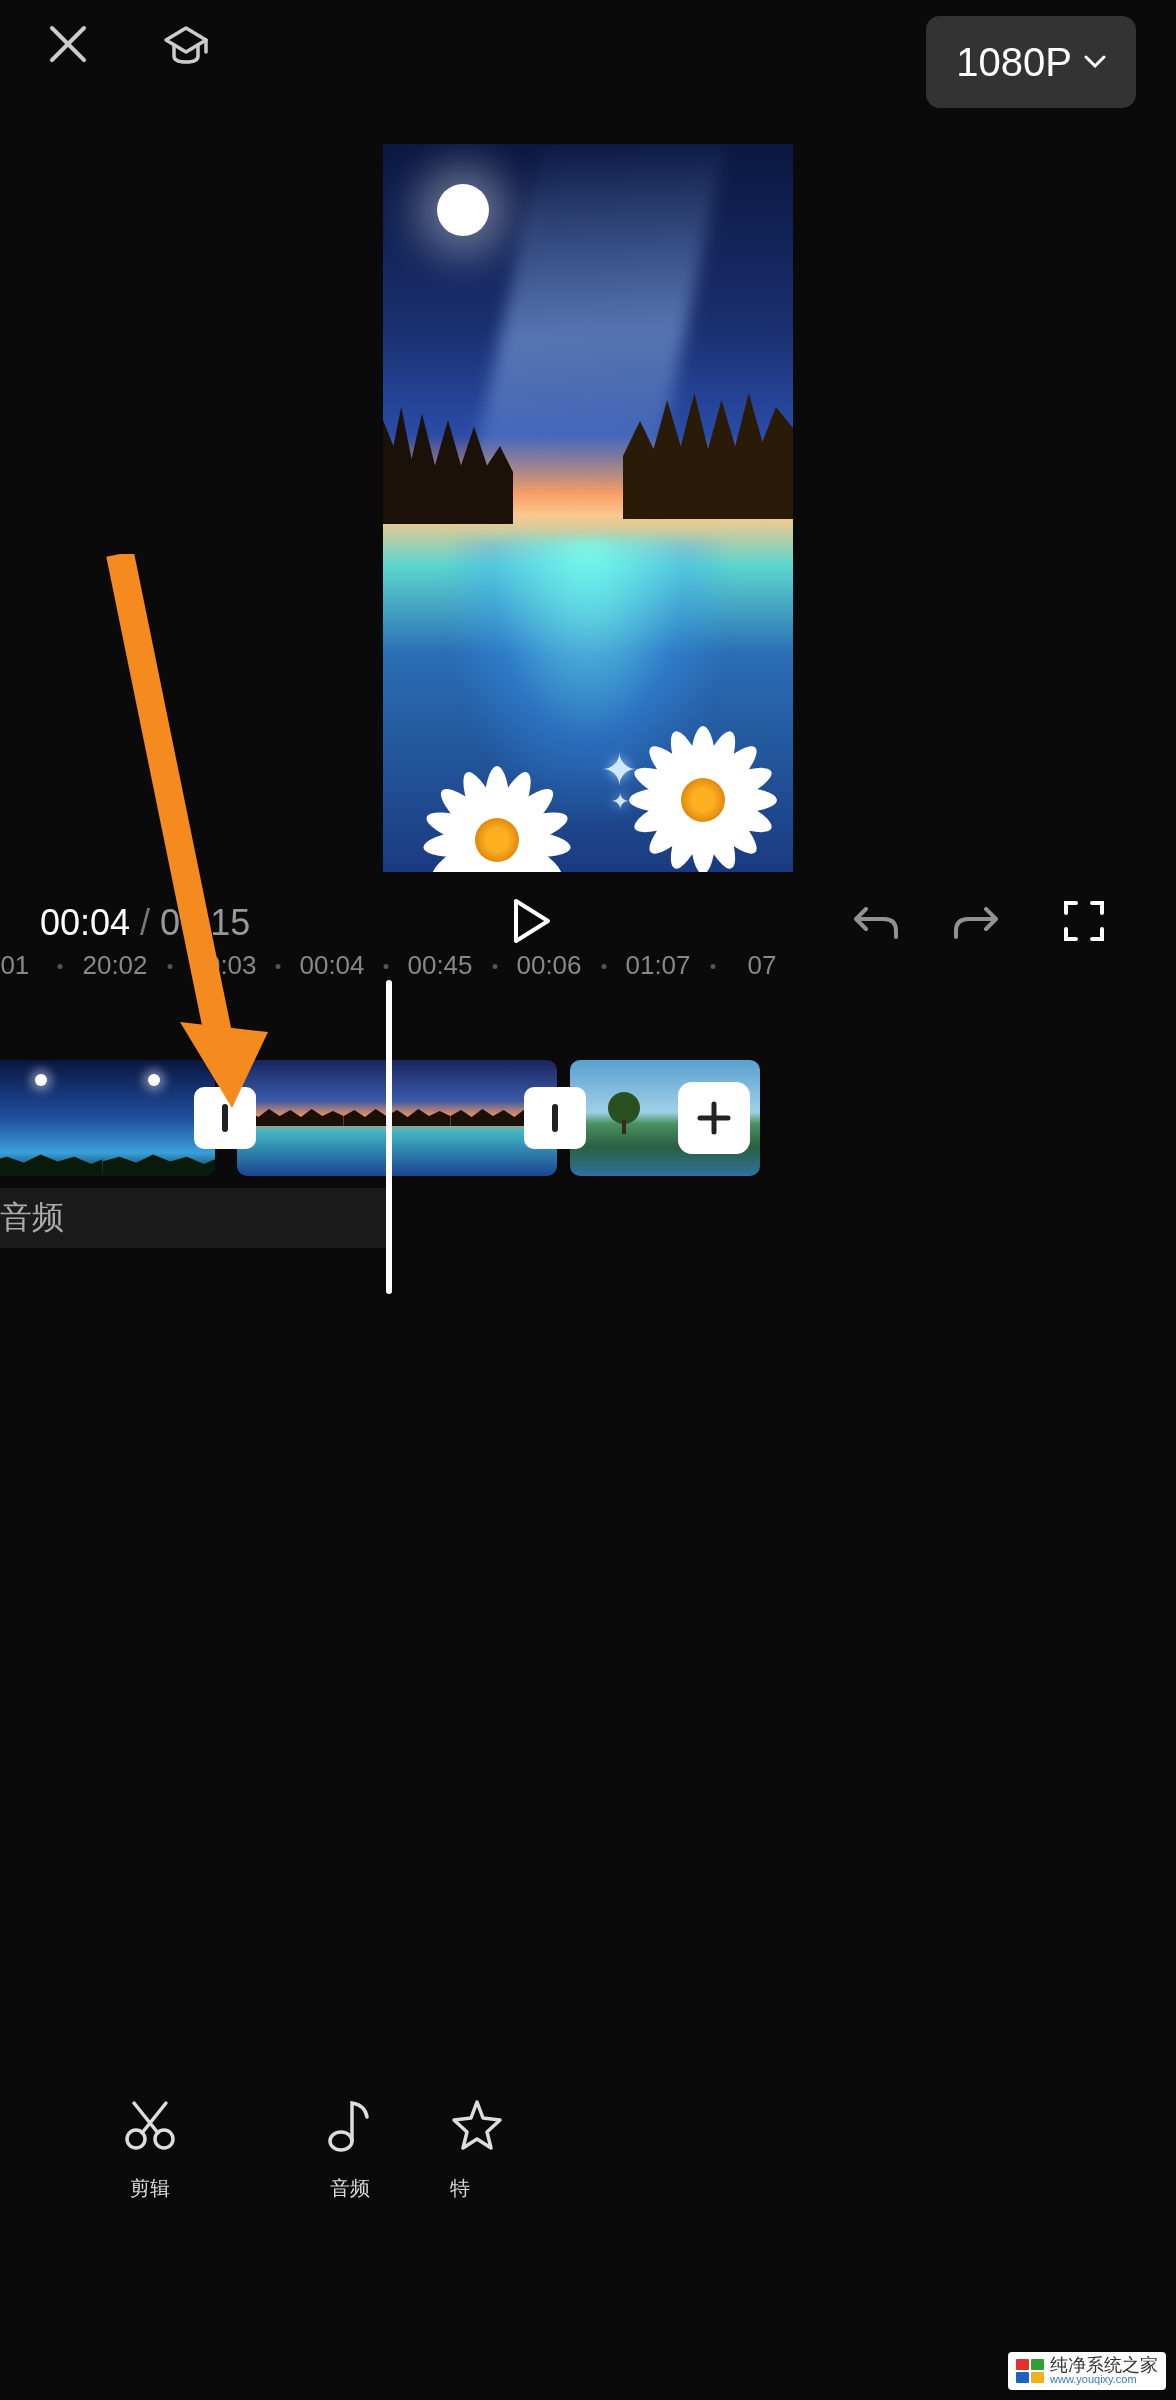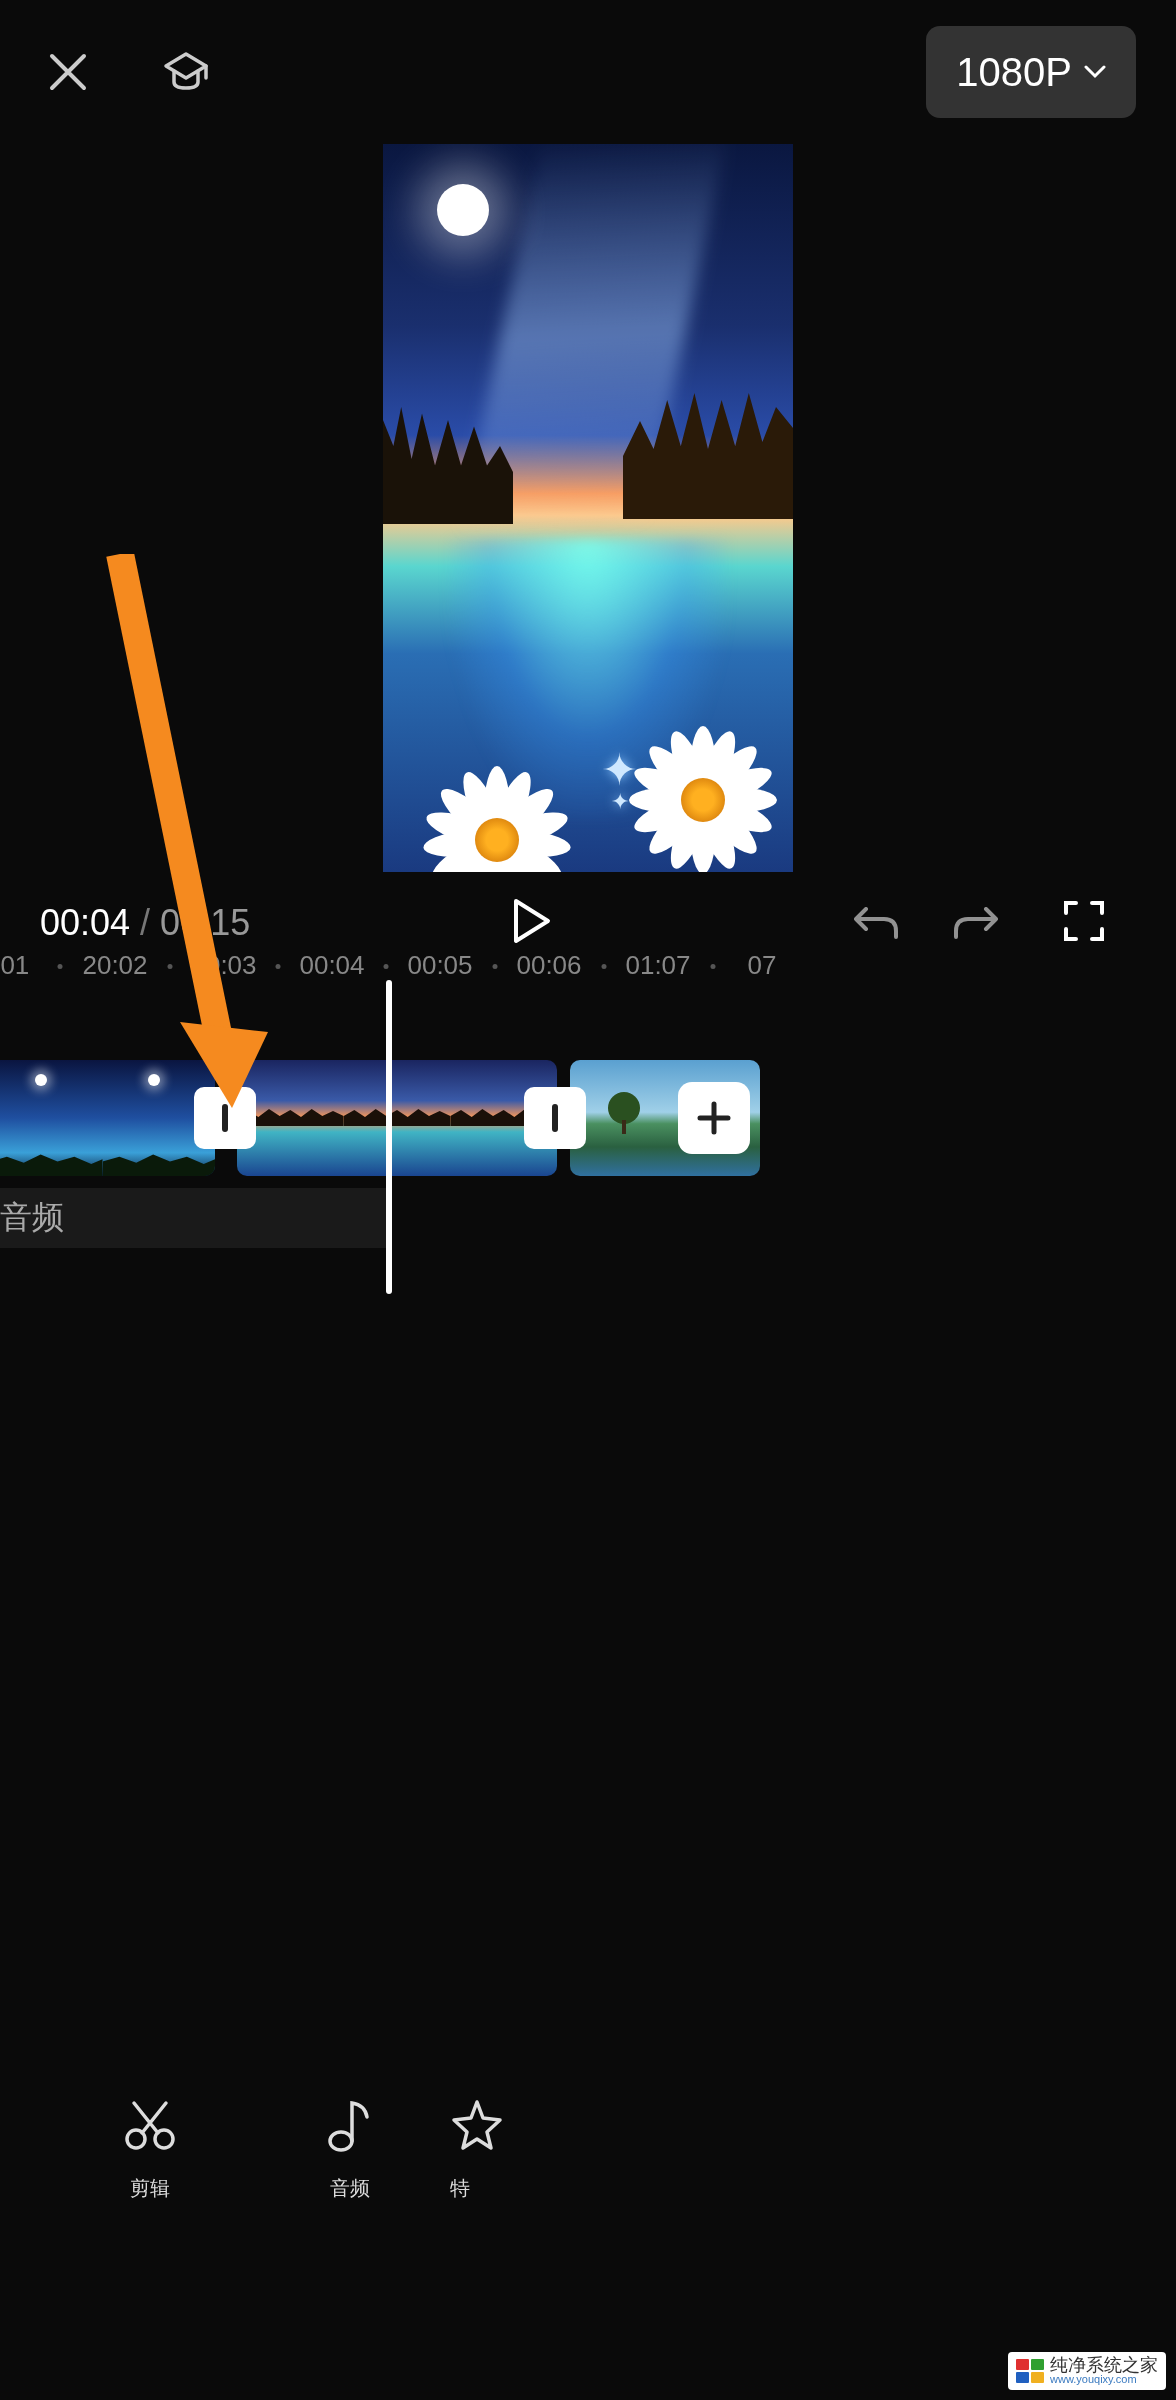--- a/index.html
+++ b/index.html
@@ -8,22 +8,21 @@
     height: 2400px;
     background: #0a0a0a;
     font-family: -apple-system, sans-serif;
     color: #fff;
     position: relative;
     overflow: hidden;
   }
   .topbar {
     height: 144px;
     display: flex;
-    align-items: center;
-    padding: 8px 40px;
+    padding: 16px 40px;
     gap: 60px;
   }
   .topbar .spacer { flex: 1; }
   .close-btn {
     width: 56px; height: 56px;
     display: flex; align-items: center; justify-content: center;
     color: #ccc;
   }
   .help-btn {
     width: 60px; height: 60px;
@@ -399,21 +398,21 @@
         <path d="M4 14 L4 4 L14 4 M30 4 L40 4 L40 14 M40 30 L40 40 L30 40 M14 40 L4 40 L4 30" fill="none" stroke="#fff" stroke-width="4" stroke-linecap="round"></path>
       </svg>
   </div>
 </div>
 
 <div class="ruler" id="ruler">
     <span class="tick" style="left: 4px;">0:01</span>
     <span class="tick" style="left: 115px;">20:02</span>
     <span class="tick" style="left: 224px;">00:03</span>
     <span class="tick" style="left: 332px;">00:04</span>
-    <span class="tick" style="left: 440px;">00:05</span>
+    <span class="tick" style="left: 440px;">00:45</span>
     <span class="tick" style="left: 549px;">00:06</span>
     <span class="tick" style="left: 658px;">01:07</span>
     <span class="tick" style="left: 762px;">07</span>
     <span class="dot" style="left: 60px;"></span>
     <span class="dot" style="left: 170px;"></span>
     <span class="dot" style="left: 278px;"></span>
     <span class="dot" style="left: 386px;"></span>
     <span class="dot" style="left: 495px;"></span>
     <span class="dot" style="left: 604px;"></span>
     <span class="dot" style="left: 713px;"></span>

